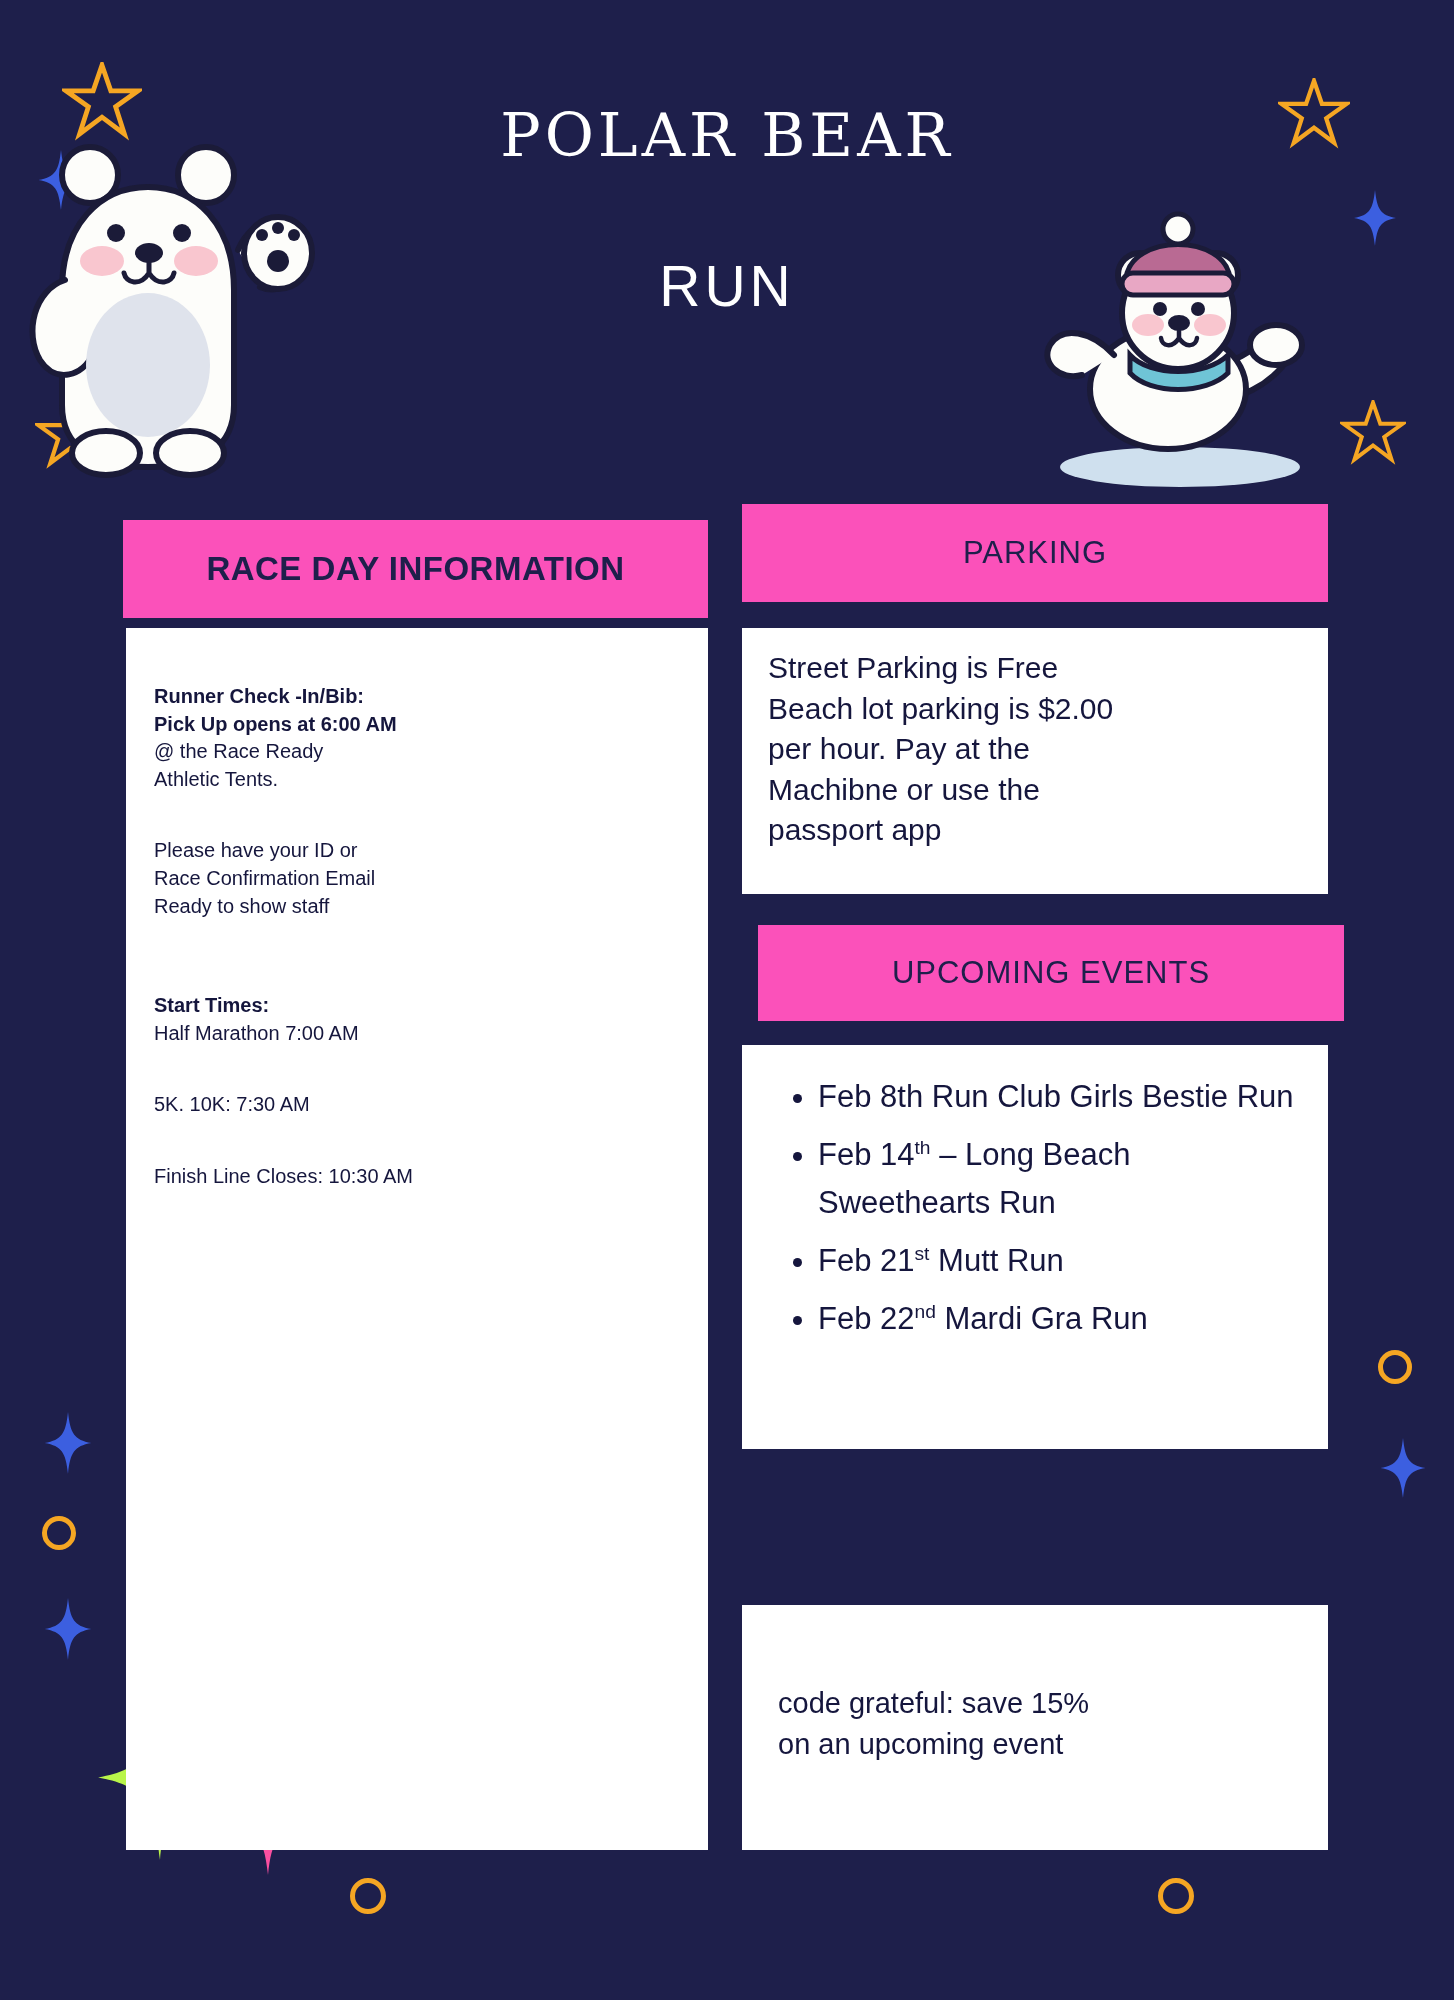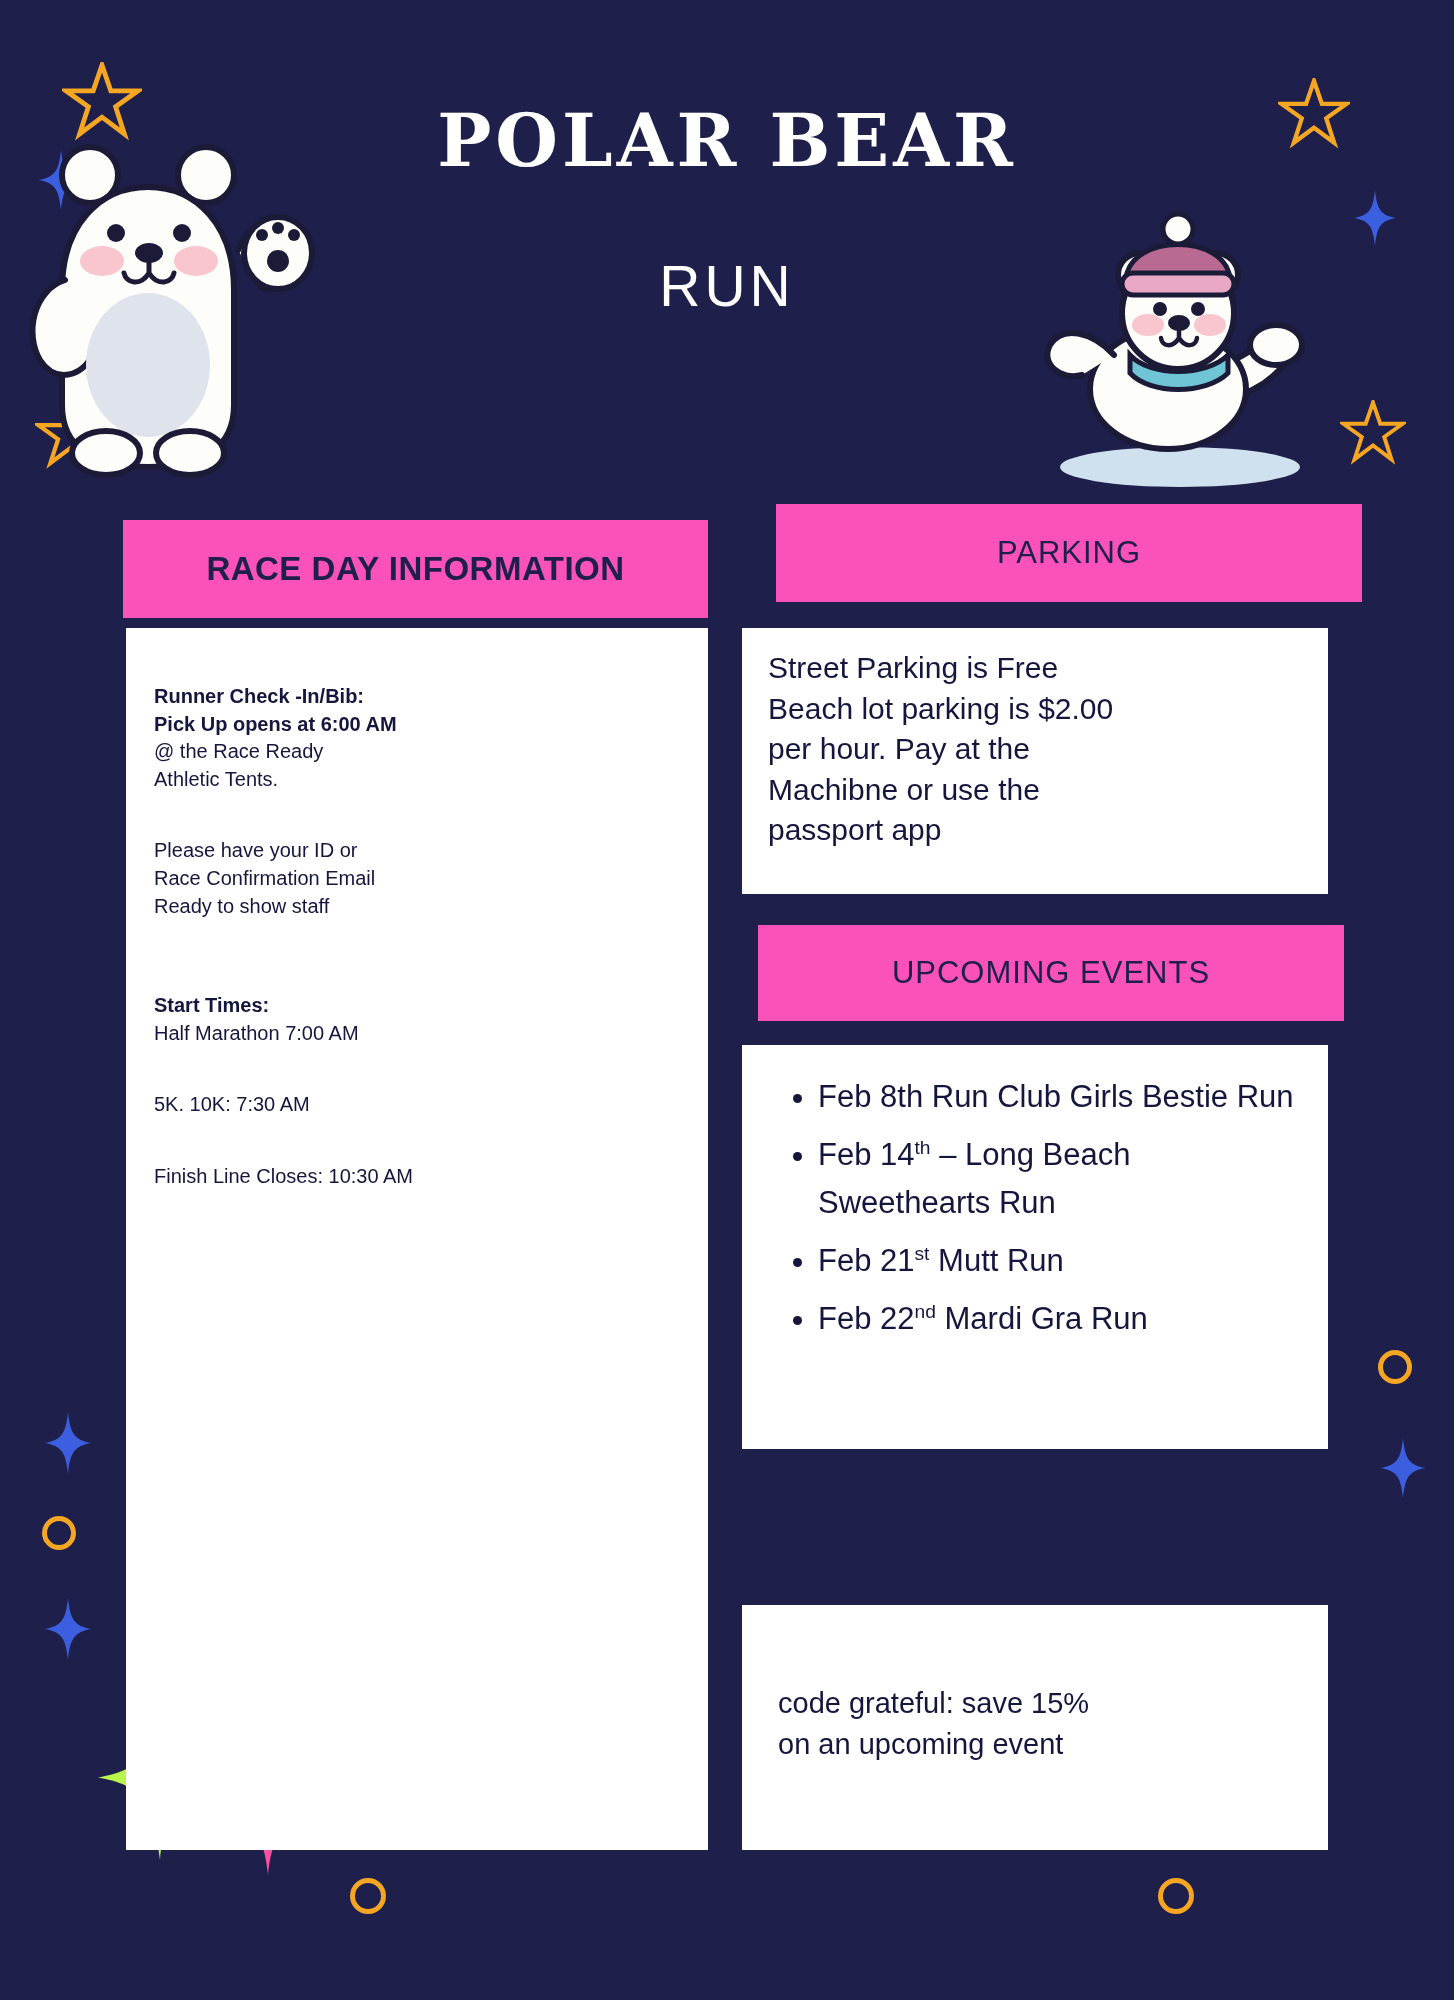--- a/index.html
+++ b/index.html
@@ -37,24 +37,24 @@
     width: 1454px;
     height: 500px;
   }
   .title-main {
     position: absolute;
     top: 105px;
     left: 0;
     width: 1454px;
     text-align: center;
     font-family: "DejaVu Serif", serif;
-    font-size: 72px;
+    font-size: 60px;
     letter-spacing: 4px;
     color: #ffffff;
-    font-weight: 700;
+    font-weight: 400;
     line-height: 1;
   }
   .title-sub {
     position: absolute;
     top: 258px;
     left: 0;
     width: 1454px;
     text-align: center;
     font-size: 57px;
     letter-spacing: 4px;
@@ -109,21 +109,21 @@
   }
   #race-card {
     left: 126px;
     top: 628px;
     width: 582px;
     height: 1222px;
     padding: 55px 30px 0 28px;
   }
 
   #parking-head {
-    left: 776px;
+    left: 742px;
     top: 504px;
     width: 586px;
     height: 98px;
   }
   #parking-head .htxt {
     font-size: 31px;
     font-weight: 400;
     letter-spacing: 1px;
   }
   #parking-card {

